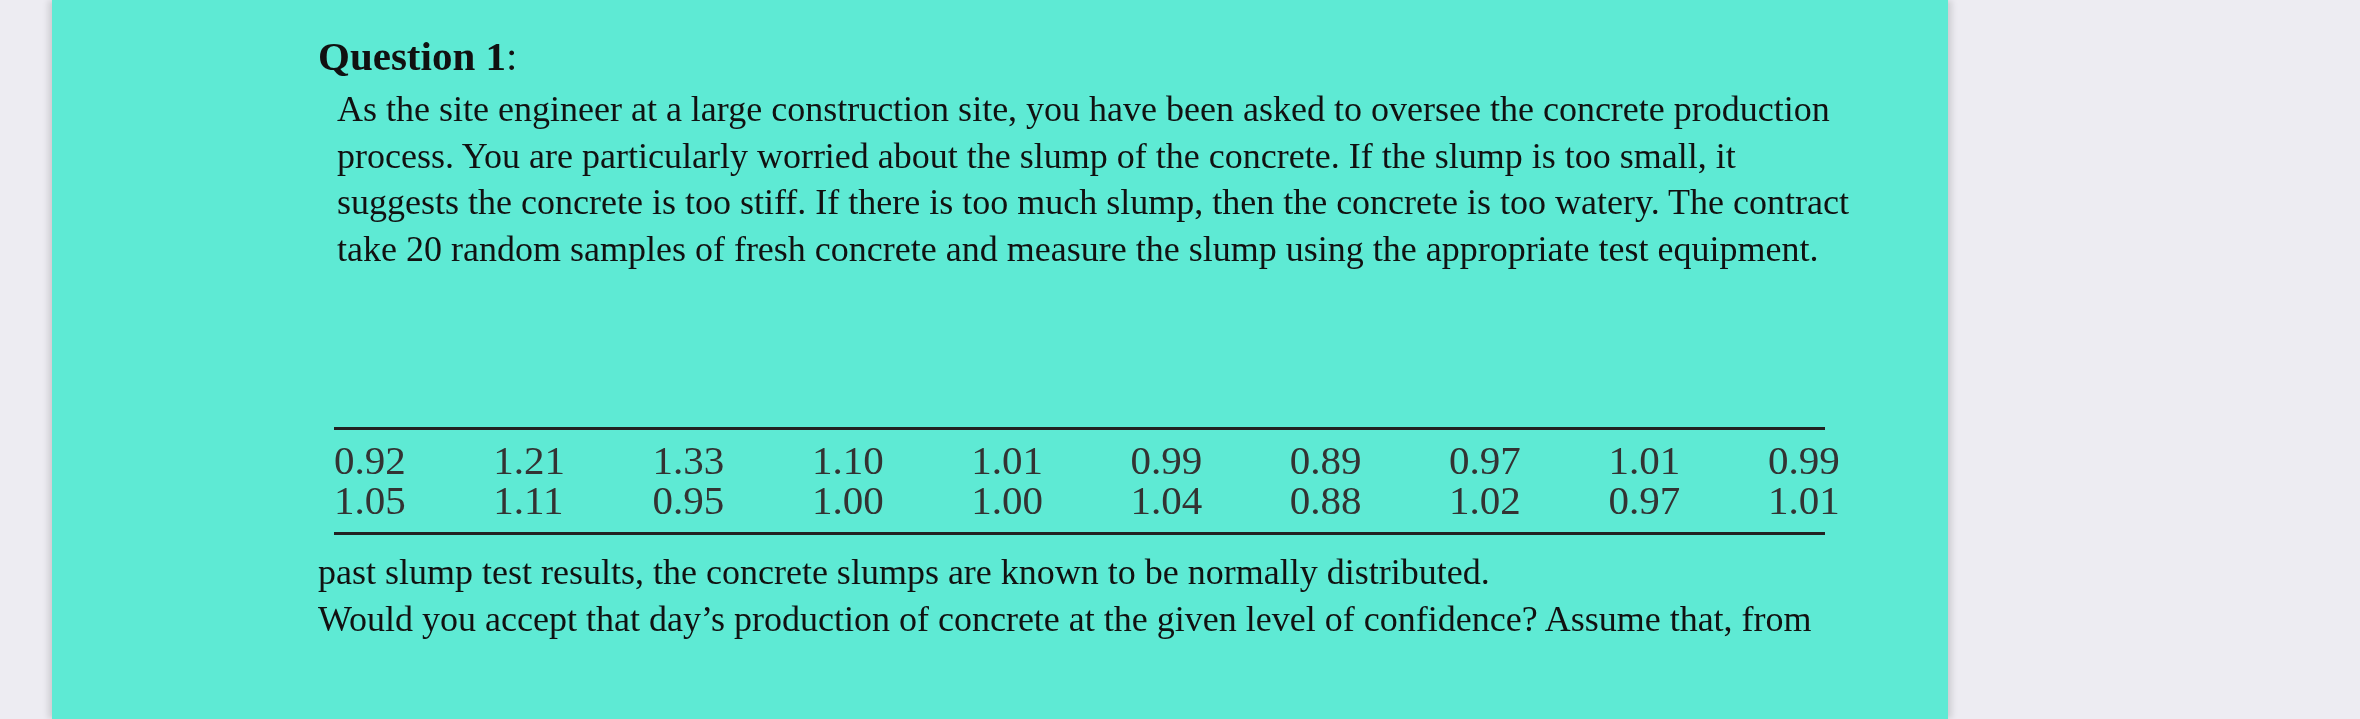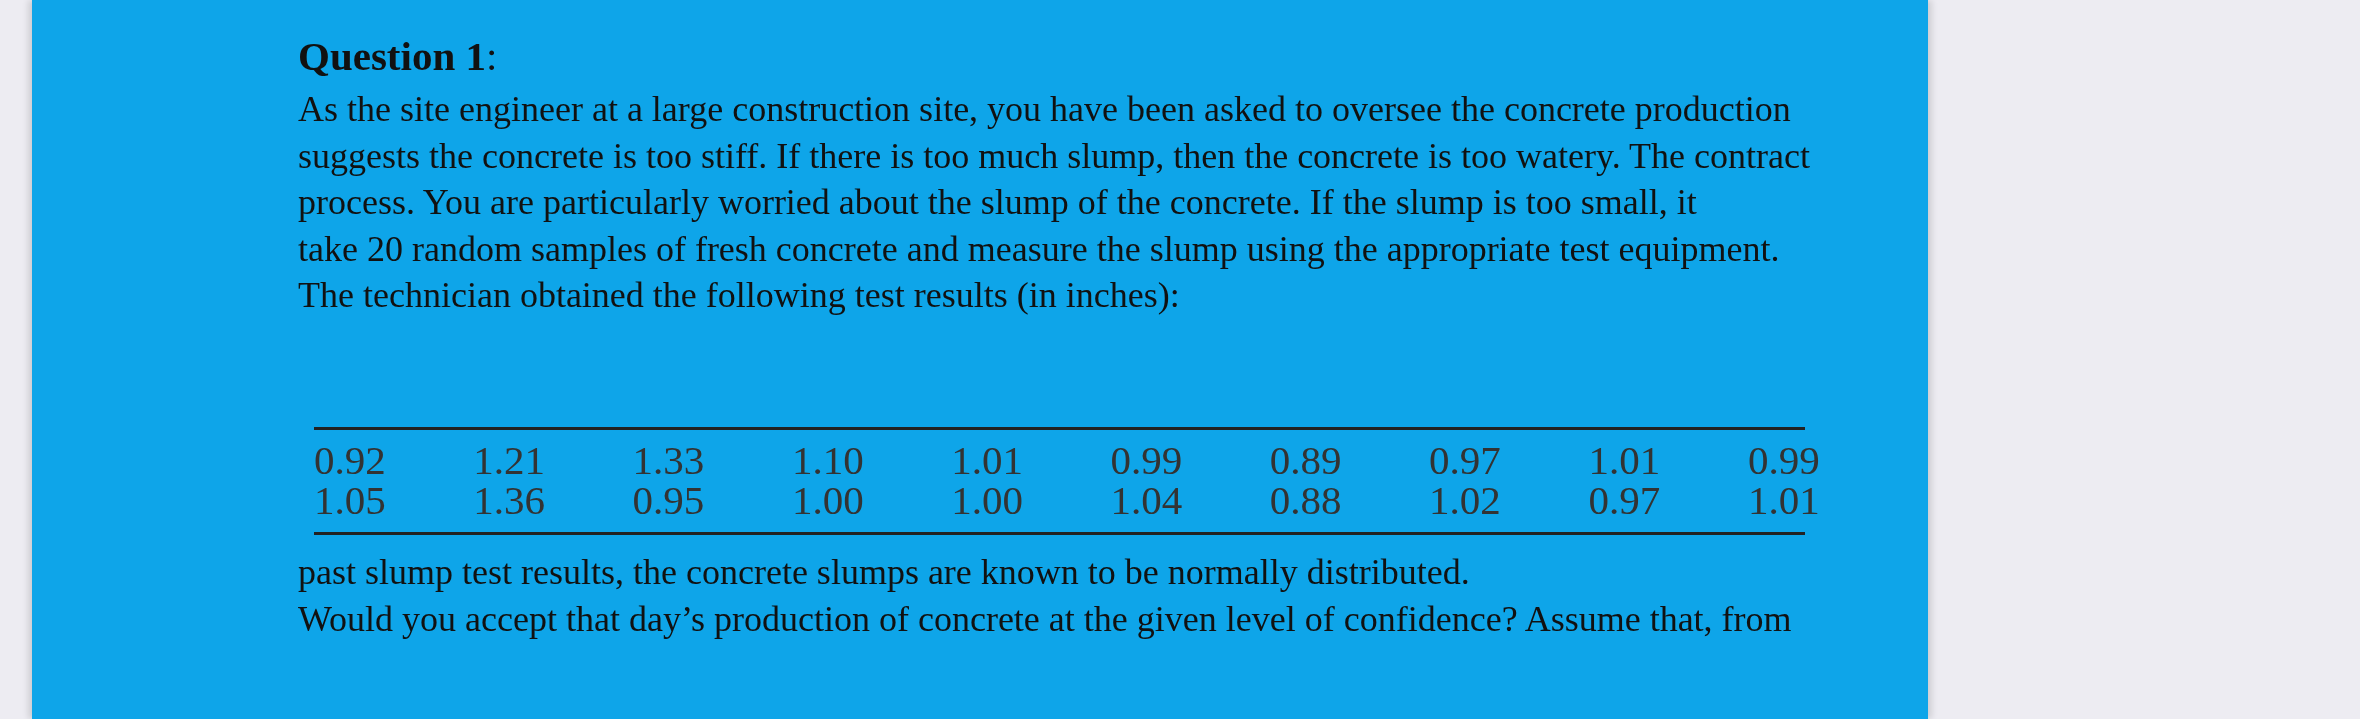--- a/index.html
+++ b/index.html
@@ -4,35 +4,35 @@
 <style>
   html, body { margin: 0; padding: 0; }
   body {
     width: 2360px; height: 719px; overflow: hidden;
     background: #edecf2;
     position: relative;
     font-family: "Liberation Serif", "DejaVu Serif", serif;
     color: #111;
   }
   .page {
-    position: absolute; left: 32px; top: 0; width: 1896px; height: 719px;
-    background: #0ea5e9;
+    position: absolute; left: 52px; top: 0; width: 1896px; height: 719px;
+    background: #5eead4;
     box-shadow: -4px 0 6px rgba(0,0,0,0.12), 4px 0 6px rgba(0,0,0,0.12);
   }
   .content { position: absolute; left: 266px; top: 0; width: 1800px; }
   .title {
     position: absolute; top: 32px; left: 0;
     font-size: 41px; line-height: 48px; white-space: nowrap;
   }
   .title b { font-weight: bold; }
   .para {
     position: absolute; left: 0; font-size: 36px; line-height: 46.5px;
     white-space: nowrap;
   }
-  .p1 { top: 86px; }
+  .p1 { top: 86px; margin-left: 19px; }
   .p2 { top: 549px; }
   .line { display: block; }
   .rule { position: absolute; left: 16px; width: 1491px; height: 3px; background: #222; }
   .rule-top { top: 427px; }
   .rule-bot { top: 532px; }
   .tbl { position: absolute; left: 16px; top: 440px; width: 1491px; font-size: 41px; }
   .trow { display: flex; height: 40px; line-height: 40px; }
   .cell { width: 159.3px; color: #333; }
   .cell.last { text-align: right; width: 57px; margin-left: auto; }
 </style>
@@ -40,43 +40,42 @@
 <body>
 
 <div class="page">
   <div class="content">
     <div class="title">
       <b>Question 1</b><span>:</span>
     </div>
 
     <div class="para p1">
       <span class="line">As the site engineer at a large construction site, you have been asked to oversee the concrete production</span>
+      <span class="line">process. You are particularly worried about the slump of the concrete. If the slump is too small, it</span>
       <span class="line">suggests the concrete is too stiff. If there is too much slump, then the concrete is too watery. The contract</span>
-      <span class="line">process. You are particularly worried about the slump of the concrete. If the slump is too small, it</span>
       <span class="line">take 20 random samples of fresh concrete and measure the slump using the appropriate test equipment.</span>
-      <span class="line">The technician obtained the following test results (in inches):</span>
     </div>
 
     <div class="rule rule-top"></div>
     <div class="tbl">
       <div class="trow">
         <span class="cell">0.92</span>
         <span class="cell">1.21</span>
         <span class="cell">1.33</span>
         <span class="cell">1.10</span>
         <span class="cell">1.01</span>
         <span class="cell">0.99</span>
         <span class="cell">0.89</span>
         <span class="cell">0.97</span>
         <span class="cell">1.01</span>
         <span class="cell last">0.99</span>
       </div>
       <div class="trow">
         <span class="cell">1.05</span>
-        <span class="cell">1.36</span>
+        <span class="cell">1.11</span>
         <span class="cell">0.95</span>
         <span class="cell">1.00</span>
         <span class="cell">1.00</span>
         <span class="cell">1.04</span>
         <span class="cell">0.88</span>
         <span class="cell">1.02</span>
         <span class="cell">0.97</span>
         <span class="cell last">1.01</span>
       </div>
     </div>

